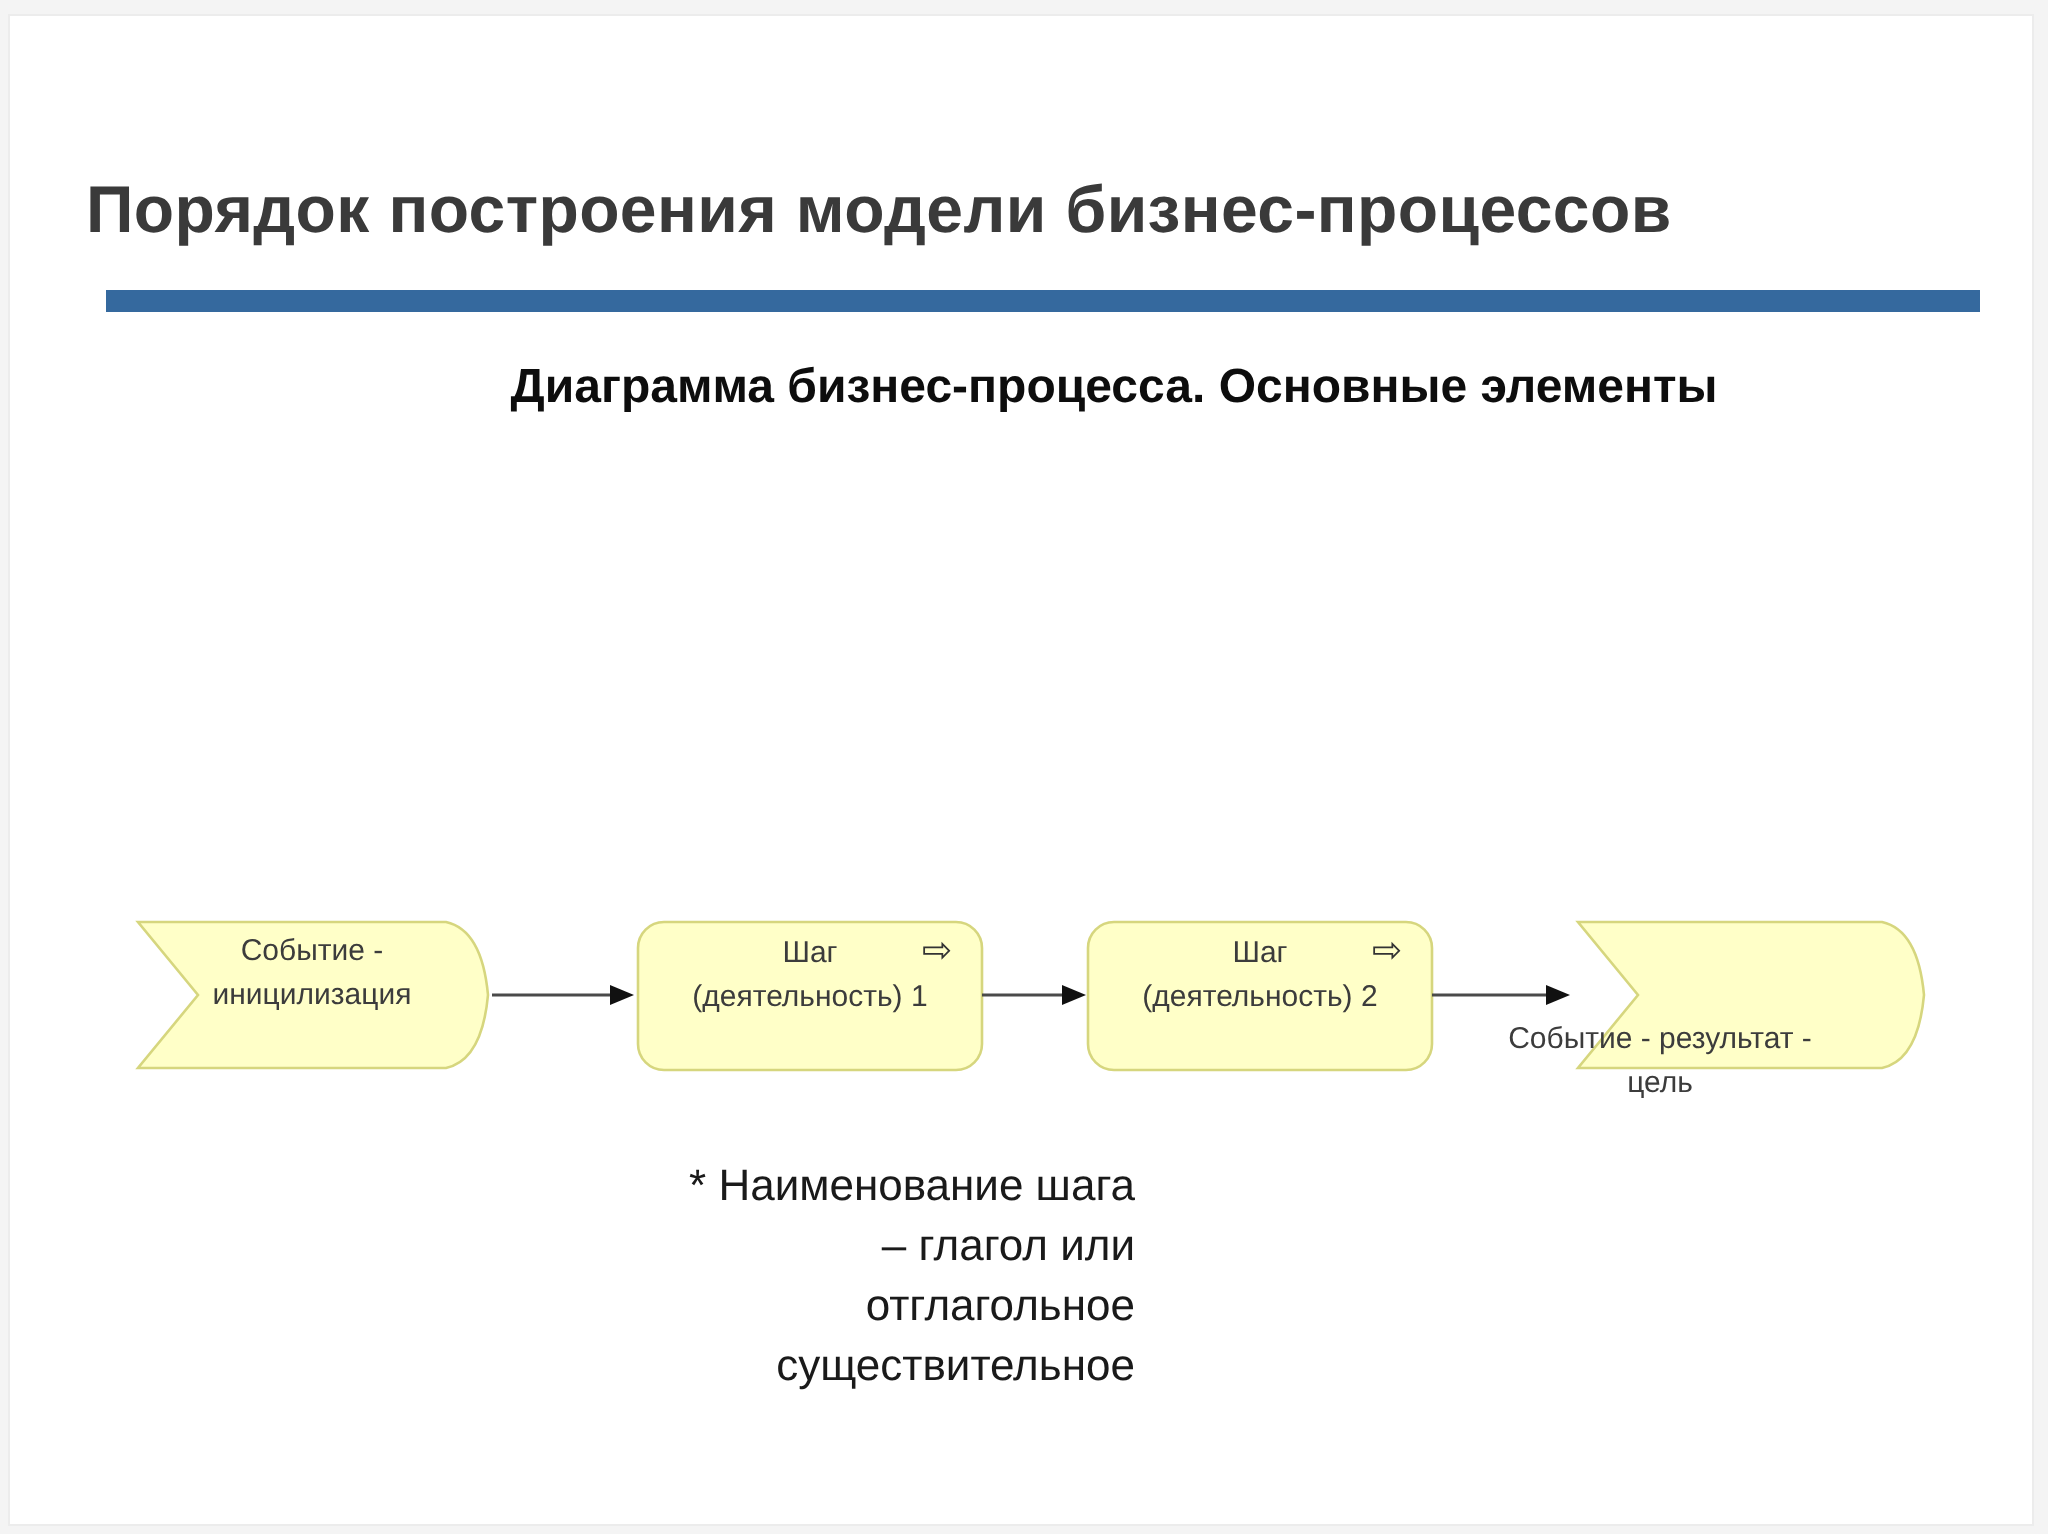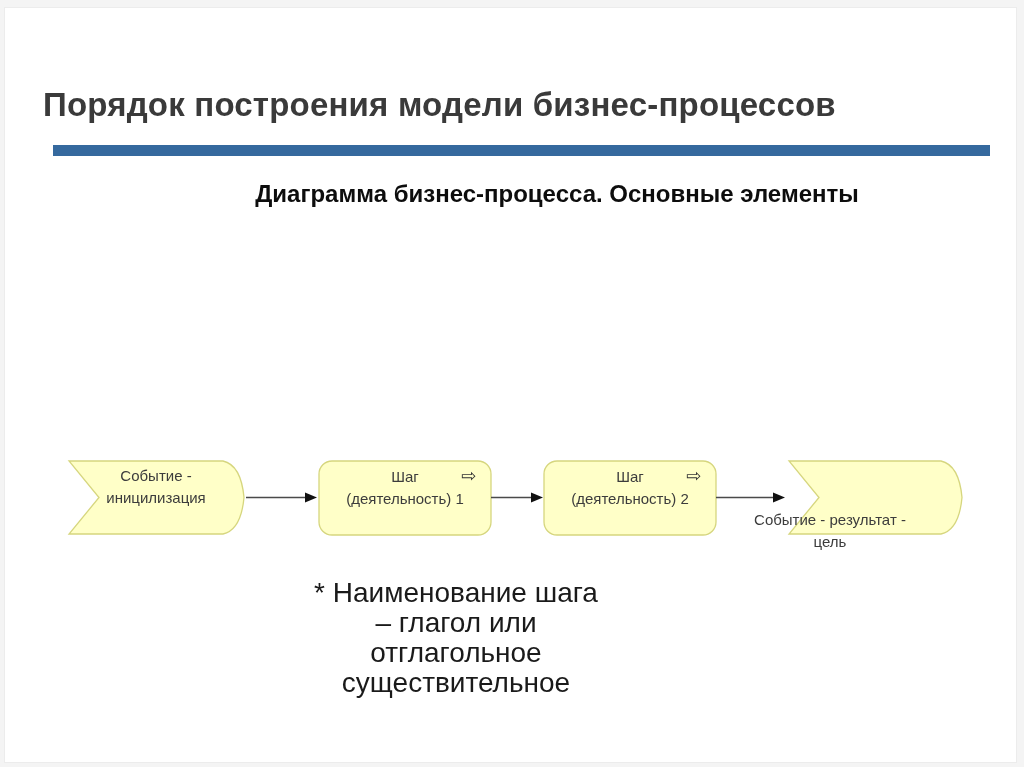--- a/index.html
+++ b/index.html
@@ -88,24 +88,24 @@
     font-family: "DejaVu Sans", sans-serif;
     font-size: 18px;
     line-height: 18px;
     color: #333333;
   }
 
   .note-text {
     left: 451px;
     top: 570px;
     transform: translateX(-50%);
-    font-size: 28px;
+    font-size: 22px;
     line-height: 30px;
     color: #1a1a1a;
-    text-align: center;
+    text-align: right;
     white-space: pre-line;
   }
 </style>
 </head>
 <body>
 
 <div id="page">
   <div id="slide">
 
     <div class="abs page-title">Порядок построения модели бизнес-процессов</div>

